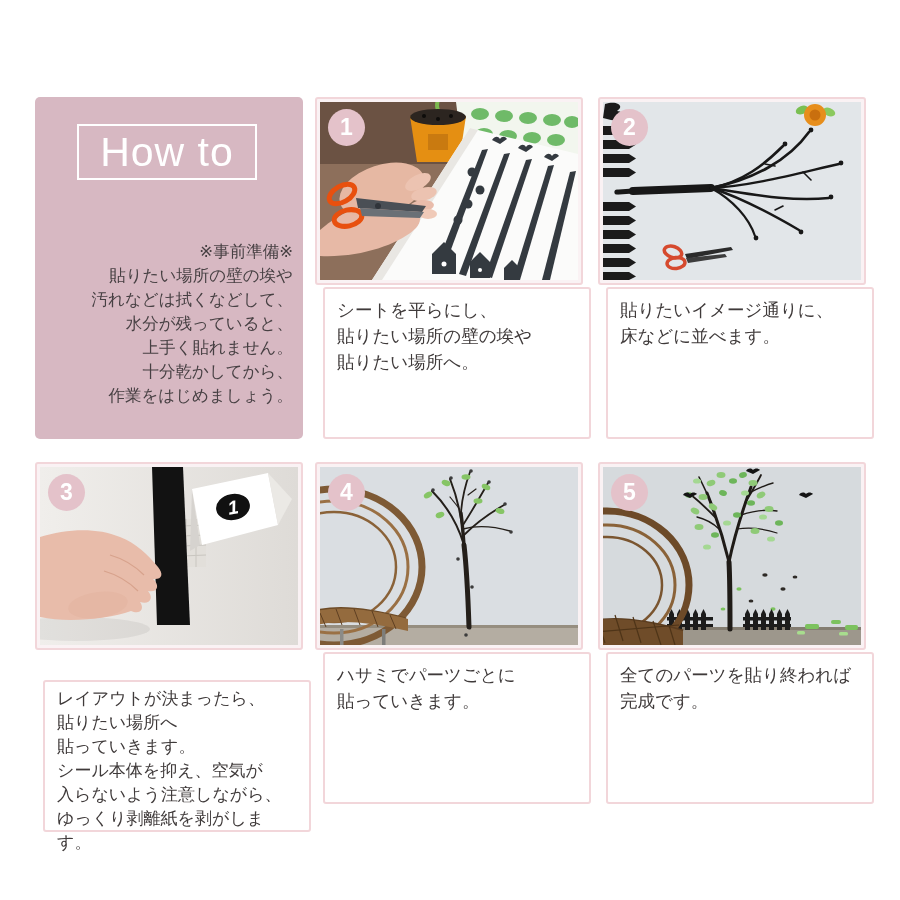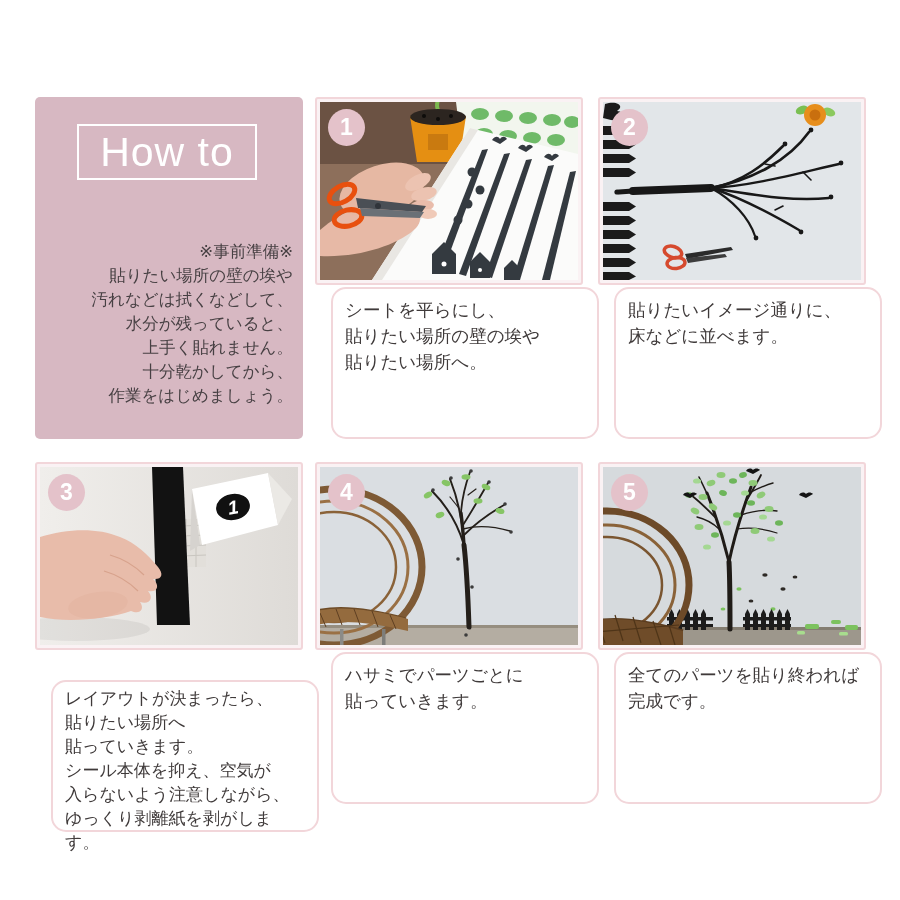--- a/index.html
+++ b/index.html
@@ -28,22 +28,22 @@
     border:2px solid #f2d6da; border-radius:3px; background:#faf2f4; padding:3px;
   }
   .photo { position:relative; width:100%; height:100%; overflow:hidden; }
   .photo svg { display:block; width:100%; height:100%; }
   .badge {
     position:absolute; left:11px; top:10px; width:37px; height:37px; border-radius:50%;
     background:#e4c2ca; color:#ffffff; font-size:23px; font-weight:bold;
     display:flex; align-items:center; justify-content:center; z-index:2;
   }
   .caption-box {
-    position:absolute; left:16px; top:190px; width:268px; height:152px;
-    border:2px solid #f2d6da; border-radius:15px; background:#ffffff;
+    position:absolute; left:8px; top:190px; width:268px; height:152px;
+    border:2px solid #f2d6da; border-radius:3px; background:#ffffff;
     padding:8px 12px; color:#3f3a3a; font-size:17.5px; line-height:26px;
   }
   .caption-box.tight { line-height:24px; font-size:17px; padding-top:5px;margin-top:28px; }
 
   .pos-1 { left:315px; top:97px; }
   .pos-2 { left:598px; top:97px; }
   .pos-3 { left:35px;  top:462px; }
   .pos-4 { left:315px; top:462px; }
   .pos-5 { left:598px; top:462px; }
 </style>

